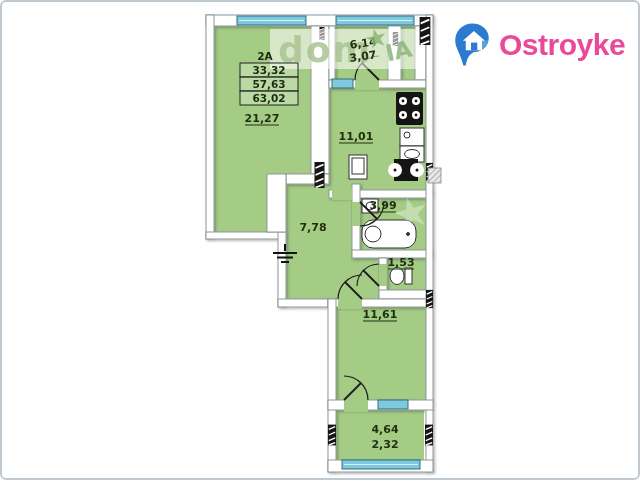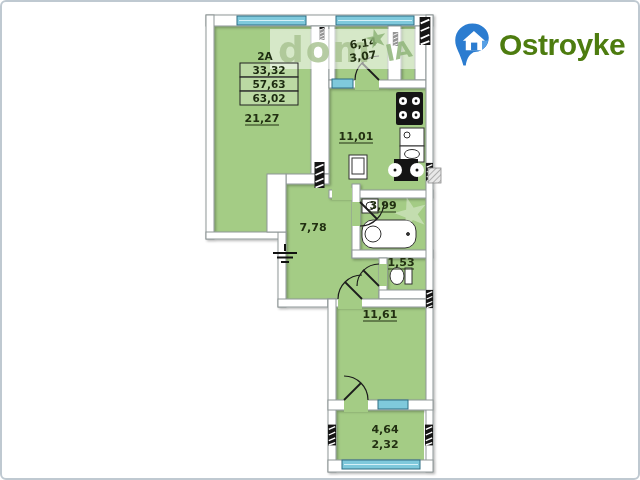--- a/index.html
+++ b/index.html
@@ -6,21 +6,21 @@
   .screen {
     position:relative; width:640px; height:480px; box-sizing:border-box;
     background:#ffffff; border:2px solid #bfc9d1; border-radius:6px;
     overflow:hidden; font-family:"DejaVu Sans", sans-serif;
   }
   svg.plan { position:absolute; left:0; top:0; }
   .logo { position:absolute; left:450px; top:18px; height:50px;
           display:flex; align-items:center; gap:7px; }
   .logo .brand {
     font-family:"Liberation Sans", sans-serif; font-weight:bold;
-    font-size:30px; color:#4d7c0f; letter-spacing:-0.5px;
+    font-size:30px; color:#ec4899; letter-spacing:-0.5px;
   }
   text { font-family:"DejavU Sans","DejaVu Sans",sans-serif; }
   .arealbl { font-size:11px; font-weight:bold; fill:#223012; }
   .tbltxt  { font-size:10.5px; font-weight:bold; fill:#1c2a10; }
   .wm-dom  { font-size:36px; font-weight:bold; fill:#aac493; opacity:0.85; letter-spacing:2px; }
   .wm-ria  { font-size:23px; font-weight:bold; fill:#8fb579; opacity:0.85; }
   .wm-star { font-size:26px; fill:#8fb579; opacity:0.85; }
   .wm-star-faint { font-size:42px; fill:#ffffff; opacity:0.35; }
 </style>
 </head>

